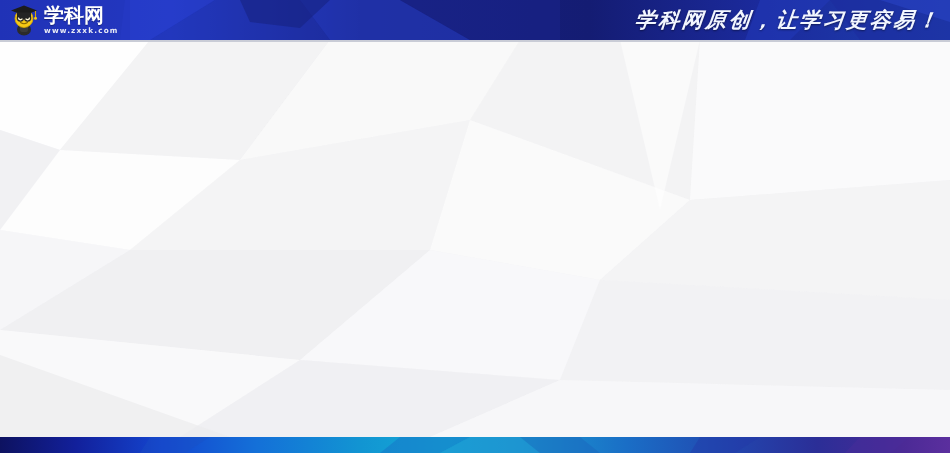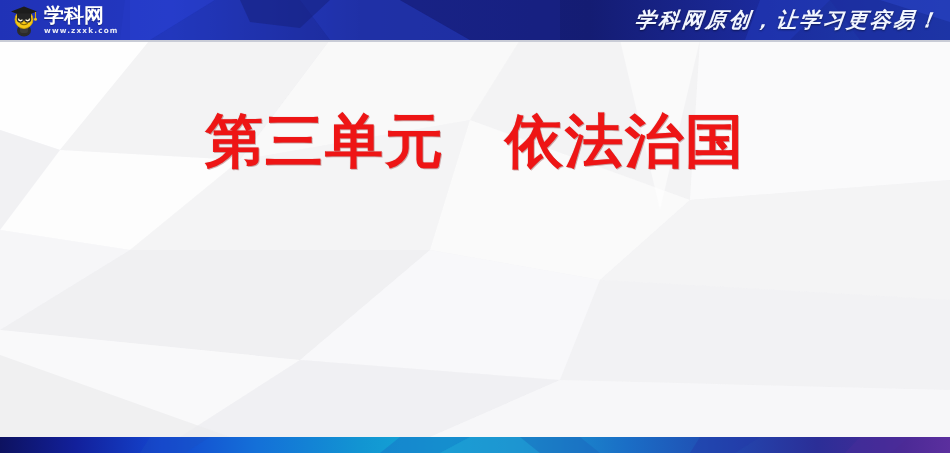--- a/index.html
+++ b/index.html
@@ -55,21 +55,20 @@
   }
 
   
   .logo {
     position: absolute;
     left: 6px;
     top: 1px;
     width: 118px;
     height: 38px;
     display: flex;
-    align-items: center;
     gap: 2px;
   }
   .logo-mark {
     position: relative;
     width: 36px;
     height: 36px;
     flex: 0 0 36px;
   }
   .logo-text {
     display: flex;
@@ -249,23 +248,20 @@
         <span class="logo-url">www.zxxk.com</span>
       </span>
     </div>
 
     <div class="slogan">
       <span class="slogan-text">学科网原创，让学习更容易！</span>
     </div>
   </div>
   <div class="header-rule"></div>
 
-  <div class="title-wrap">
-    <span class="title">第三单元　依法治国</span>
-  </div>
 
   <div class="footer">
     <svg class="footer-poly" viewBox="0 0 950 16" preserveAspectRatio="none">
       <polygon points="400,0 470,0 440,16 380,16" fill="#1577c9" opacity="0.55"></polygon>
       <polygon points="470,0 520,0 540,16 440,16" fill="#1f8fd2" opacity="0.5"></polygon>
       <polygon points="520,0 580,0 600,16 540,16" fill="#1a63bd" opacity="0.45"></polygon>
       <polygon points="150,0 210,0 185,16 140,16" fill="#1a4fc2" opacity="0.35"></polygon>
       <polygon points="700,0 760,0 735,16 690,16" fill="#2438a8" opacity="0.4"></polygon>
       <polygon points="860,0 910,0 890,16 845,16" fill="#4a2e9c" opacity="0.4"></polygon>
     </svg>

